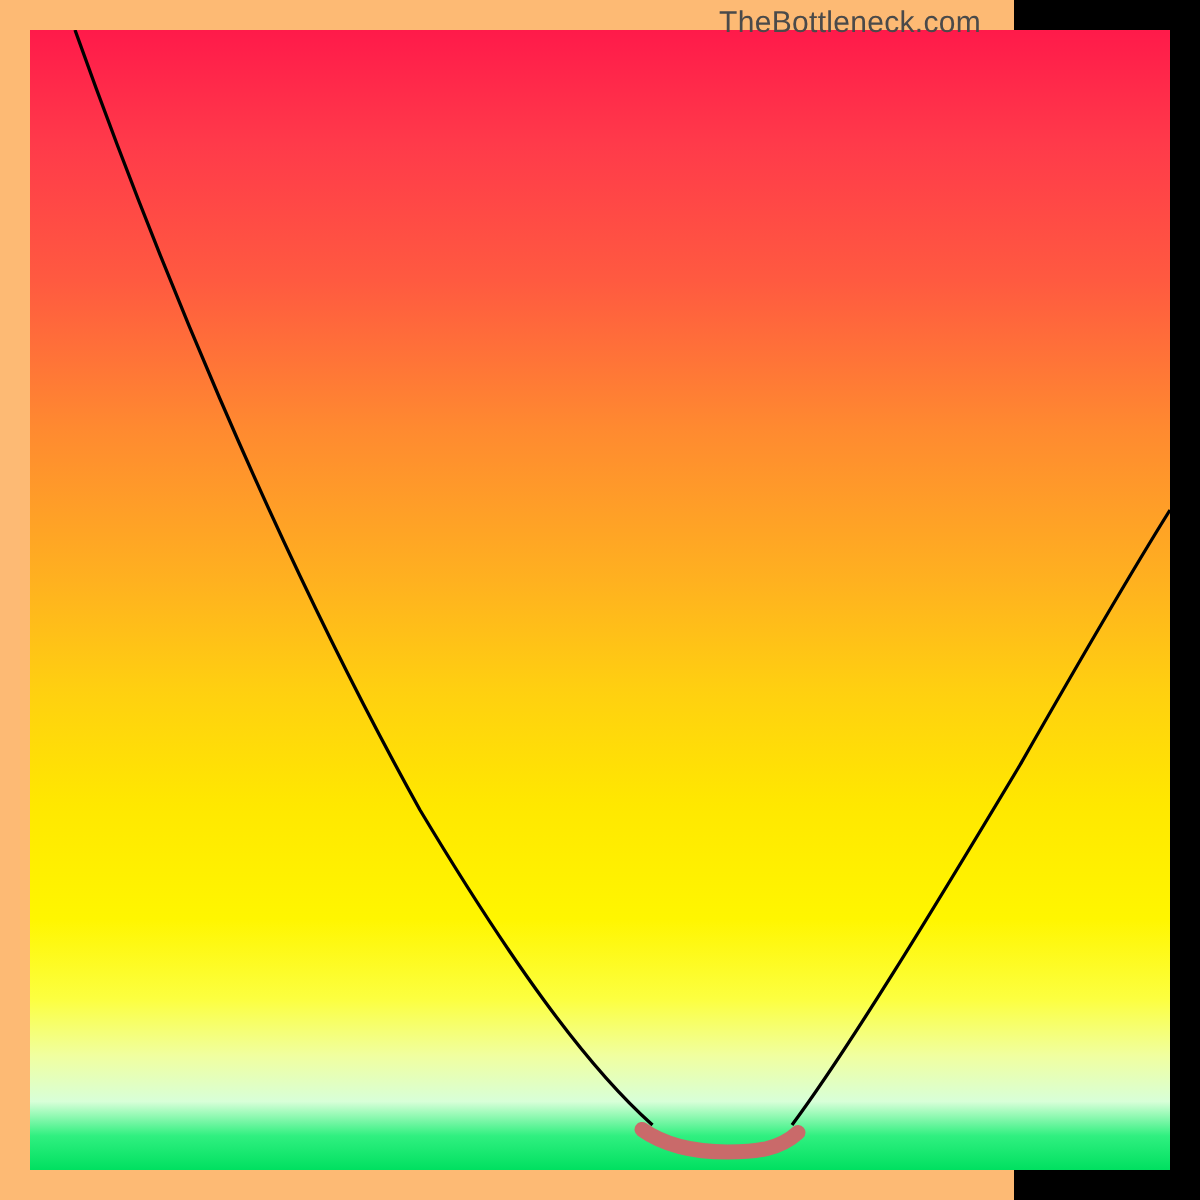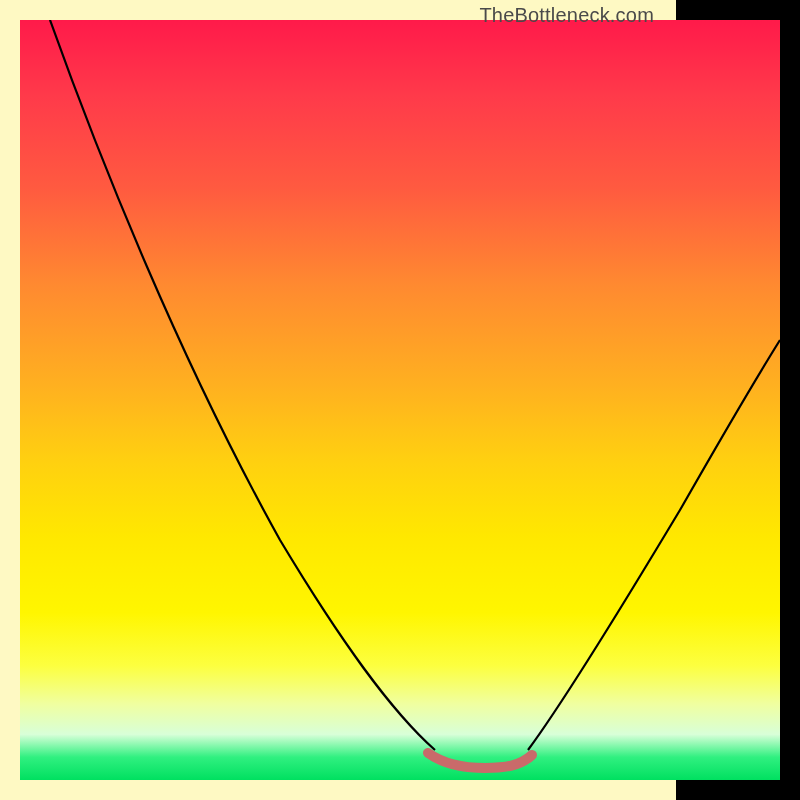--- a/index.html
+++ b/index.html
@@ -1,17 +1,17 @@
 <!DOCTYPE html>
 <html><head>
 <meta charset="utf-8">
 <style>
   * { margin: 0; padding: 0; box-sizing: border-box; }
   body { width: 800px; height: 800px; overflow: hidden; background: #000; font-family: Arial, sans-serif; position: relative; }
-  .frame { width: 676px; height: 800px; background: #fef9c3; position: relative; }
+  .frame { width: 676px; height: 800px; background: #fdba74; position: relative; }
   .plot-area {
     position: absolute;
     left: 20px;
     top: 20px;
     width: 760px;
     height: 760px;
     background: linear-gradient(to bottom,
       #ff1a4a 0%,
       #ff3a4a 10%,
       #ff5a40 22%,

